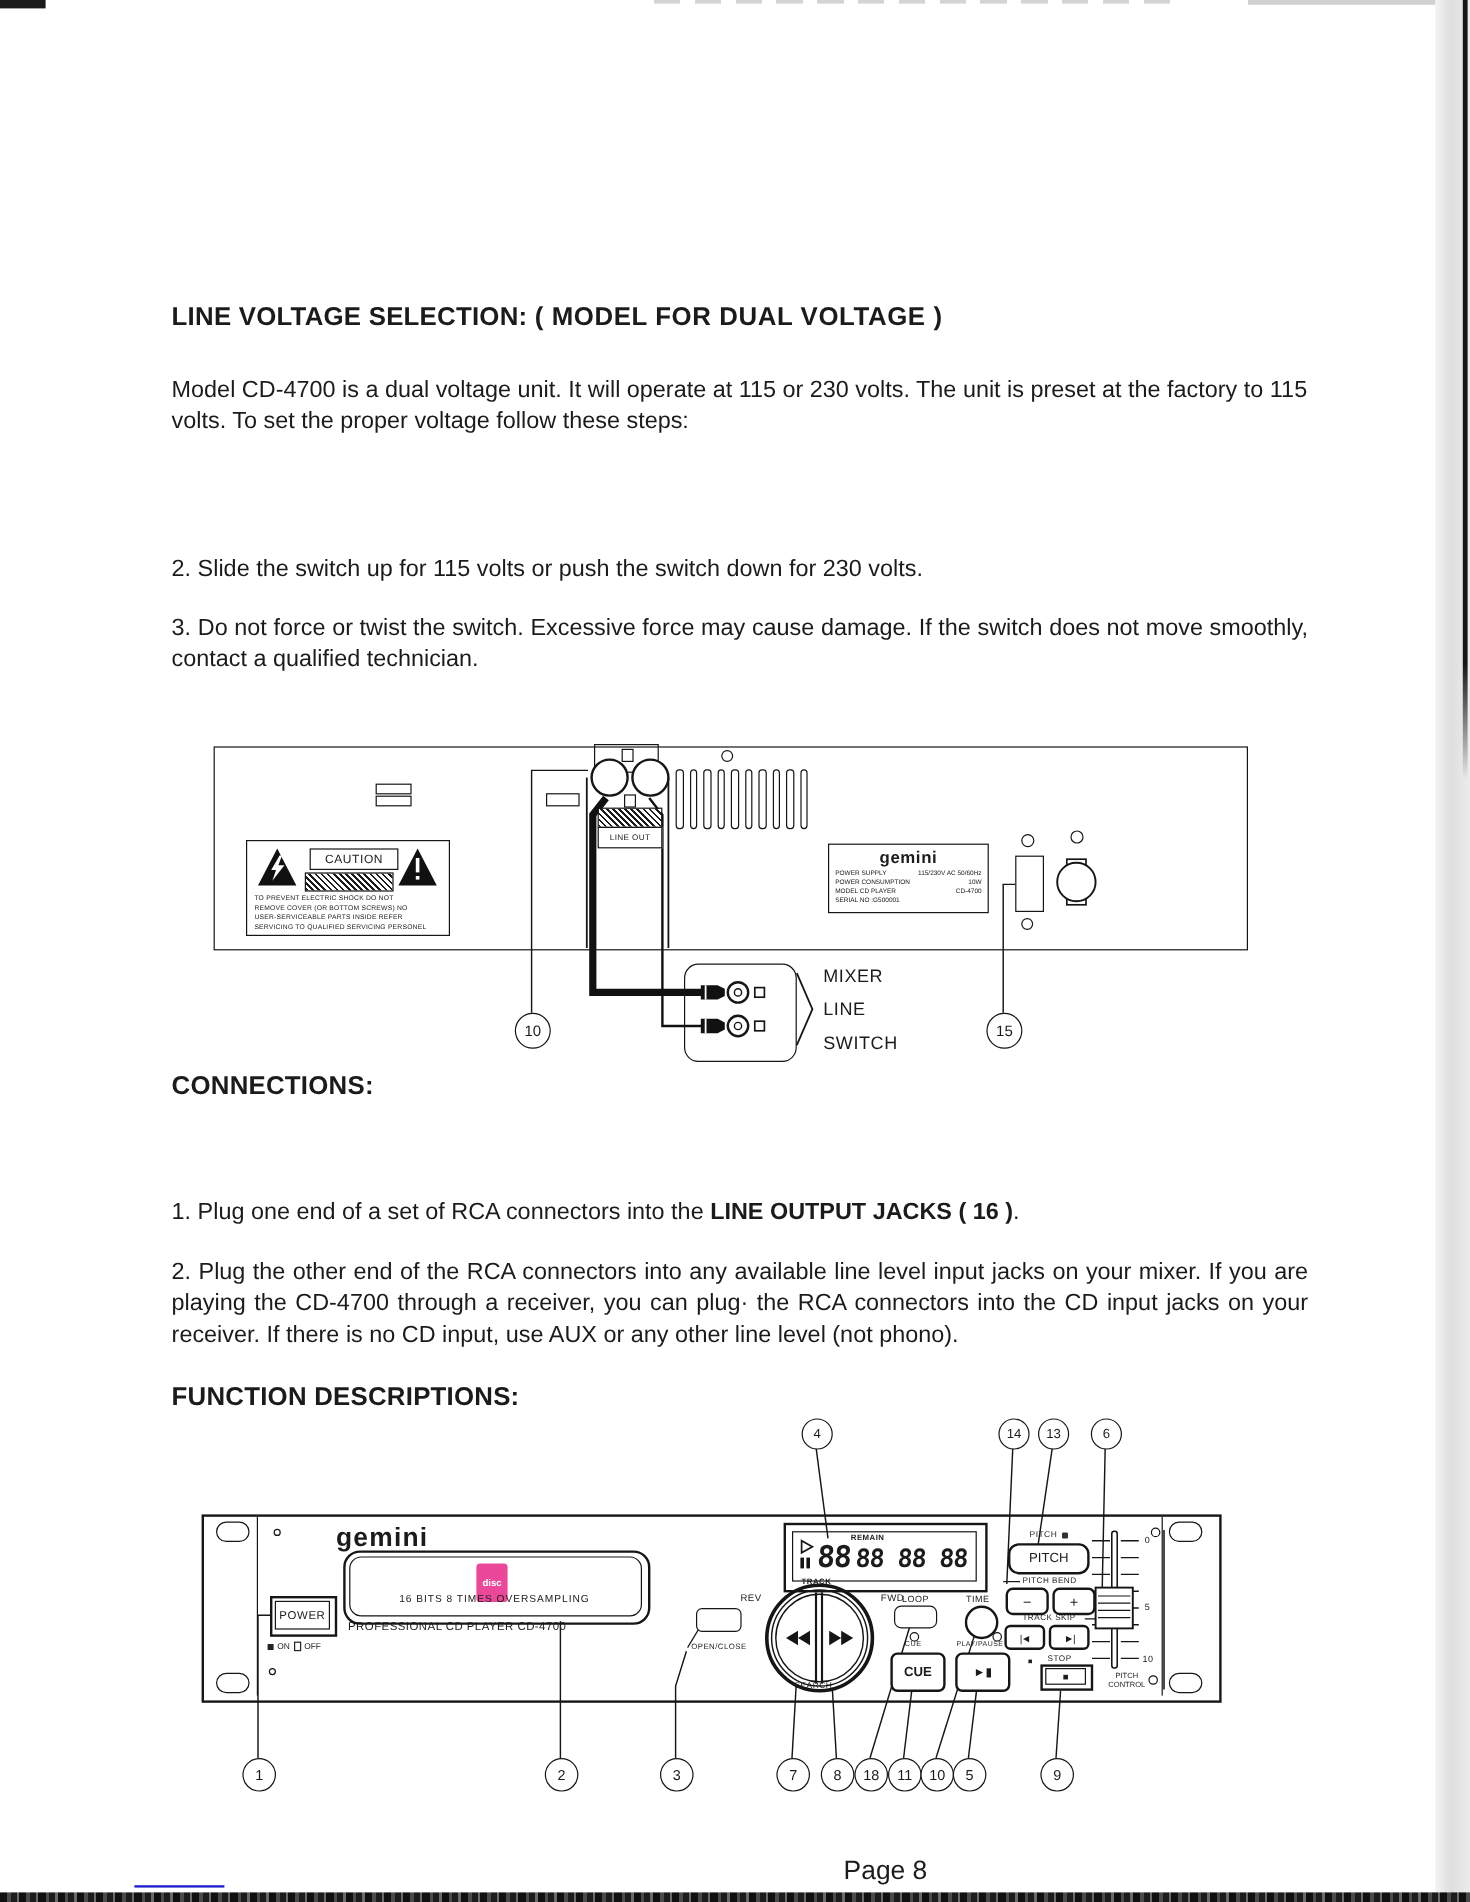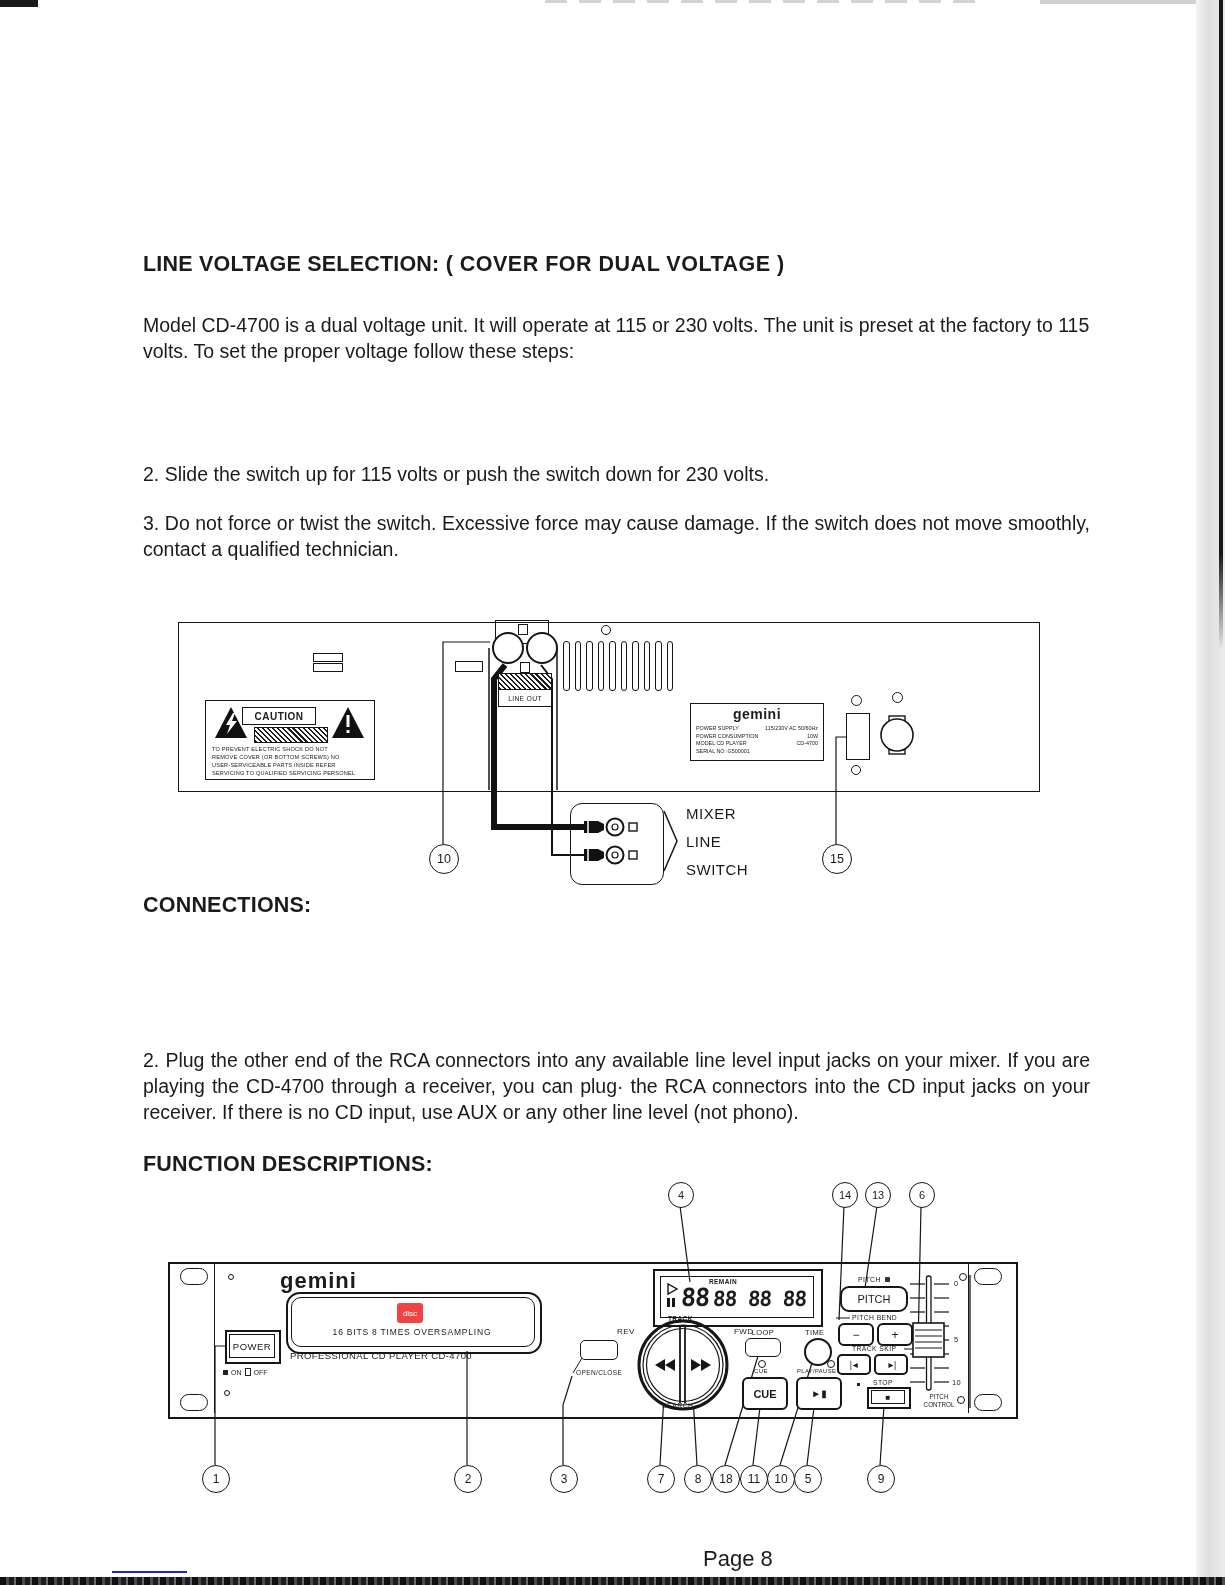--- a/index.html
+++ b/index.html
@@ -30,21 +30,21 @@
   <div class="abs" style="left:0;top:0;width:38px;height:7px;background:#1a1a1a"></div>
   <div class="abs" style="left:545;left:545px;top:0;width:430px;height:3px;background:repeating-linear-gradient(90deg,#c9c9c9 0 22px,#ffffff 22px 34px);opacity:.8"></div>
   <div class="abs" style="left:1040px;top:0;width:160px;height:4px;background:#bdbdbd;opacity:.7"></div>
   <div class="abs" style="left:1196px;top:0;width:29px;height:1585px;background:linear-gradient(90deg,#f4f4f4,#dedede 45%,#ececec)"></div>
   <div class="abs" style="left:1219px;top:0;width:4px;height:650px;background:linear-gradient(180deg,#161616 85%,rgba(22,22,22,0))"></div>
   <div class="abs" style="left:0;top:1577px;width:1225px;height:8px;background:repeating-linear-gradient(90deg,#101010 0 6px,#4a4a4a 6px 9px,#1c1c1c 9px 14px,#6a6a6a 14px 16px)"></div>
   <div class="abs" style="left:112px;top:1571px;width:75px;height:2px;background:#2323cc"></div>
 
   <div class="abs h1" style="left:143px;top:252px;width:960px">
     <span>LINE VOLTAGE SELECTION:</span>
-    <span style="letter-spacing:.5px">( COVER FOR DUAL VOLTAGE )</span>
+    <span style="letter-spacing:.5px">( MODEL FOR DUAL VOLTAGE )</span>
   </div>
 
   <div class="abs body-text" style="left:143px;top:312px;width:947px">Model CD-4700 is a dual voltage unit. It will operate at 115 or 230 volts. The unit is preset at the factory to 115 volts. To set the proper voltage follow these steps:</div>
 
 
   <div class="abs body-text" style="left:143px;top:461px;width:947px">2. Slide the switch up for 115 volts or push the switch down for 230 volts.</div>
 
   <div class="abs body-text just" style="left:143px;top:510px;width:947px">3. Do not force or twist the switch. Excessive force may cause damage. If the switch  does not move smoothly, contact a qualified technician.</div>
 
   <div class="abs" style="left:160px;top:615px;width:900px;height:270px">
@@ -92,21 +92,21 @@
     <div class="abs box" style="left:45px;top:85px;width:168px;height:78px;border-width:1.2px">
       <svg width="36" height="36" style="left:7px;top:4px">
         <polygon points="18,2 34,33 2,33" fill="#111"></polygon>
         <polygon points="20,8 13,20 17,20 14,29 24,16 19,16 22,8" fill="#fff"></polygon>
       </svg>
       <svg width="36" height="36" style="left:124px;top:4px">
         <polygon points="18,2 34,33 2,33" fill="#111"></polygon>
         <rect x="16.5" y="10" width="3" height="12" fill="#fff"></rect>
         <rect x="16.5" y="25" width="3" height="3" fill="#fff"></rect>
       </svg>
-      <div class="abs box cc" style="left:36px;top:6px;width:72px;height:16px;border-width:1.2px;font-size:10px;font-weight:bold;letter-spacing:.5px">CAUTION</div>
+      <div class="abs box cc" style="left:52px;top:6px;width:72px;height:16px;border-width:1.2px;font-size:10px;font-weight:normal;letter-spacing:.5px">CAUTION</div>
       <div class="abs hatch" style="left:48px;top:26px;width:72px;height:14px;border:1px solid #161616"></div>
       <div class="abs" style="left:6px;top:44px;width:160px;font-size:5.6px;line-height:8px;letter-spacing:.2px">
         <div>TO PREVENT ELECTRIC SHOCK DO NOT</div>
         <div>REMOVE COVER (OR BOTTOM SCREWS)  NO</div>
         <div>USER-SERVICEABLE PARTS INSIDE  REFER</div>
         <div>SERVICING TO QUALIFIED SERVICING PERSONEL</div>
       </div>
     </div>
 
     <div class="abs box" style="left:295px;top:46px;width:26px;height:9px;border-width:1.4px"></div>
@@ -166,20 +166,23 @@
     <div class="abs" style="left:526px;top:218px;font-size:15px;letter-spacing:.5px">LINE</div>
     <div class="abs" style="left:526px;top:246px;font-size:15px;letter-spacing:.5px">SWITCH</div>
 
     <div class="abs callout" style="left:269px;top:229px;width:28px;height:28px;font-size:12.5px">10</div>
     <div class="abs callout" style="left:662px;top:229px;width:28px;height:28px;font-size:12.5px">15</div>
   </div>
 
   <div class="abs h1" style="left:143px;top:893px">CONNECTIONS:</div>
 
 
+  <div class="abs body-text" style="left:143px;top:997px;width:947px">
+    <span>1. Plug one end of a set of RCA connectors into the </span><span style="font-weight:bold">LINE OUTPUT JACKS ( 16 )</span><span>.</span>
+  </div>
 
   <div class="abs body-text just" style="left:143px;top:1047px;width:947px">2. Plug the other end of the RCA connectors into any available line level input jacks  on your mixer.  If you are playing the CD-4700 through a receiver,  you can plug· the RCA connectors into the CD input jacks on your receiver.  If there is no CD input, use AUX or any other line level (not phono).</div>
 
   <div class="abs h1" style="left:143px;top:1152px">FUNCTION DESCRIPTIONS:</div>
 
   <div class="abs" style="left:168px;top:1180px;width:850px;height:330px">
 
     <svg width="850" height="330" viewBox="0 0 850 330">
 
       <line x1="512" y1="26" x2="522" y2="102" stroke="#161616" stroke-width="1.2"></line>
@@ -254,21 +257,21 @@
     <div class="abs oval" style="left:806px;top:88px;width:26px;height:15px"></div>
     <div class="abs oval" style="left:806px;top:214px;width:26px;height:15px"></div>
     <div class="abs" style="left:46px;top:84px;width:0;height:149px;border-left:1.5px solid #161616"></div>
     <div class="abs" style="left:800px;top:84px;width:0;height:149px;border-left:1.5px solid #161616"></div>
     <div class="abs screw" style="left:60px;top:94px;width:4px;height:4px"></div>
     <div class="abs screw" style="left:56px;top:210px;width:4px;height:4px"></div>
 
     <div class="abs" style="left:112px;top:88px;font-size:22px;font-weight:bold;letter-spacing:1px">gemini</div>
     <div class="abs box" style="left:118px;top:112px;width:252px;height:58px;border-width:2px;border-radius:14px"></div>
     <div class="abs box" style="left:123px;top:117px;width:242px;height:48px;border-width:1.2px;border-radius:10px"></div>
-    <div class="abs cc" style="left:229px;top:123px;width:26px;height:20px;background:#ef4444;border-radius:3px;color:#fff;font-size:8px;font-weight:normal">disc</div>
+    <div class="abs cc" style="left:229px;top:123px;width:26px;height:32px;background:#ec4899;border-radius:3px;color:#fff;font-size:8px;font-weight:bold">disc</div>
     <div class="abs tinylbl" style="left:123px;top:147px;width:242px;text-align:center;font-size:8.5px;letter-spacing:.8px">16 BITS 8 TIMES OVERSAMPLING</div>
 
     <div class="abs box" style="left:57px;top:150px;width:52px;height:30px;border-width:2px"></div>
     <div class="abs box cc" style="left:61px;top:154px;width:44px;height:22px;border-width:1px;font-size:9.5px;letter-spacing:.5px">POWER</div>
     <div class="abs" style="left:55px;top:188px;display:flex;align-items:center;gap:3px;font-size:7px">
       <span style="display:inline-block;width:5px;height:5px;background:#222"></span>
       <span>ON</span>
       <span style="display:inline-block;width:4px;height:6px;border:1px solid #222"></span>
       <span>OFF</span>
     </div>

